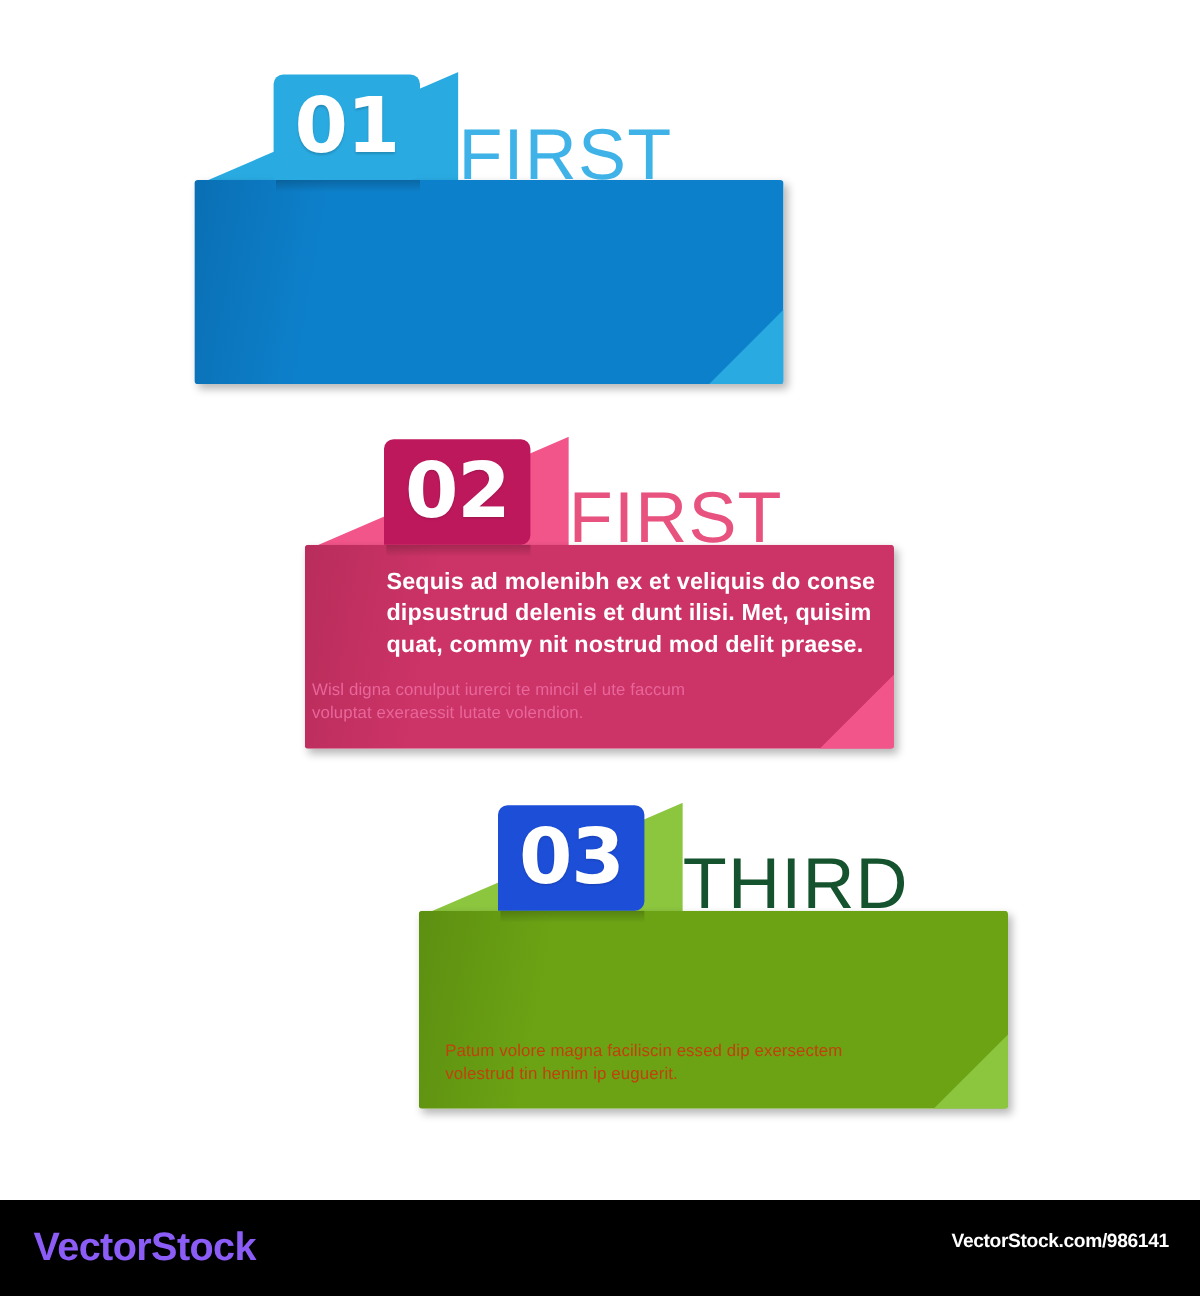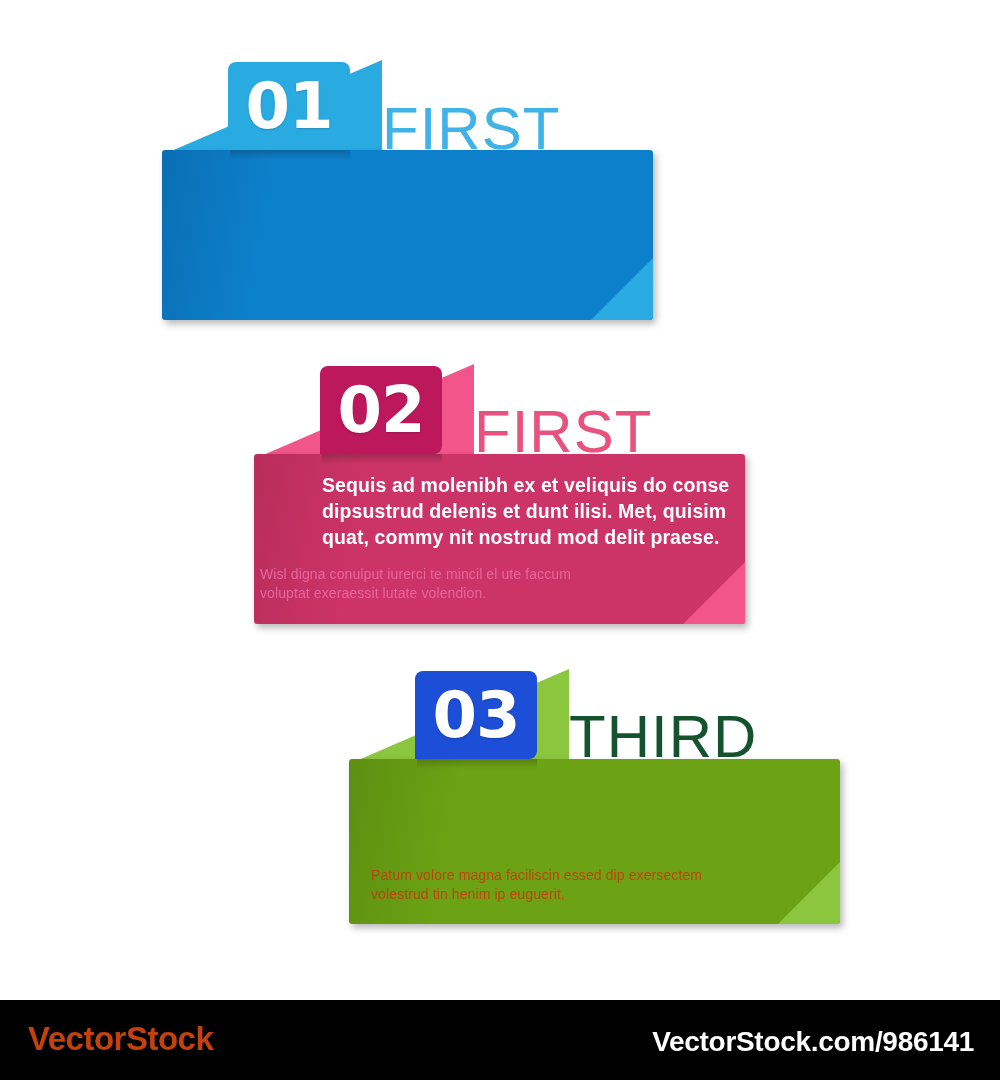--- a/index.html
+++ b/index.html
@@ -105,33 +105,33 @@
   
   #footer{
     position:absolute;
     left:0;top:1000px;
     width:1000px;height:80px;
     background:#000000;
   }
   #footer .brand{
     position:absolute;
     left:28px;top:20px;
-    color:#c2410c;
+    color:#8b5cf6;
     font-family:"Liberation Sans", sans-serif;
     font-weight:bold;
     font-size:33px;
     letter-spacing:-0.5px;
   }
   #footer .url{
     position:absolute;
     right:26px;top:26px;
     color:#ffffff;
     font-family:"Liberation Sans", sans-serif;
     font-weight:bold;
-    font-size:28px;
+    font-size:16px;
     letter-spacing:-0.3px;
   }
 </style>
 </head>
 <body>
 
 <div id="stage">
 
   <div class="banner" style="left:0;top:0;width:1000px;height:340px;">
 

